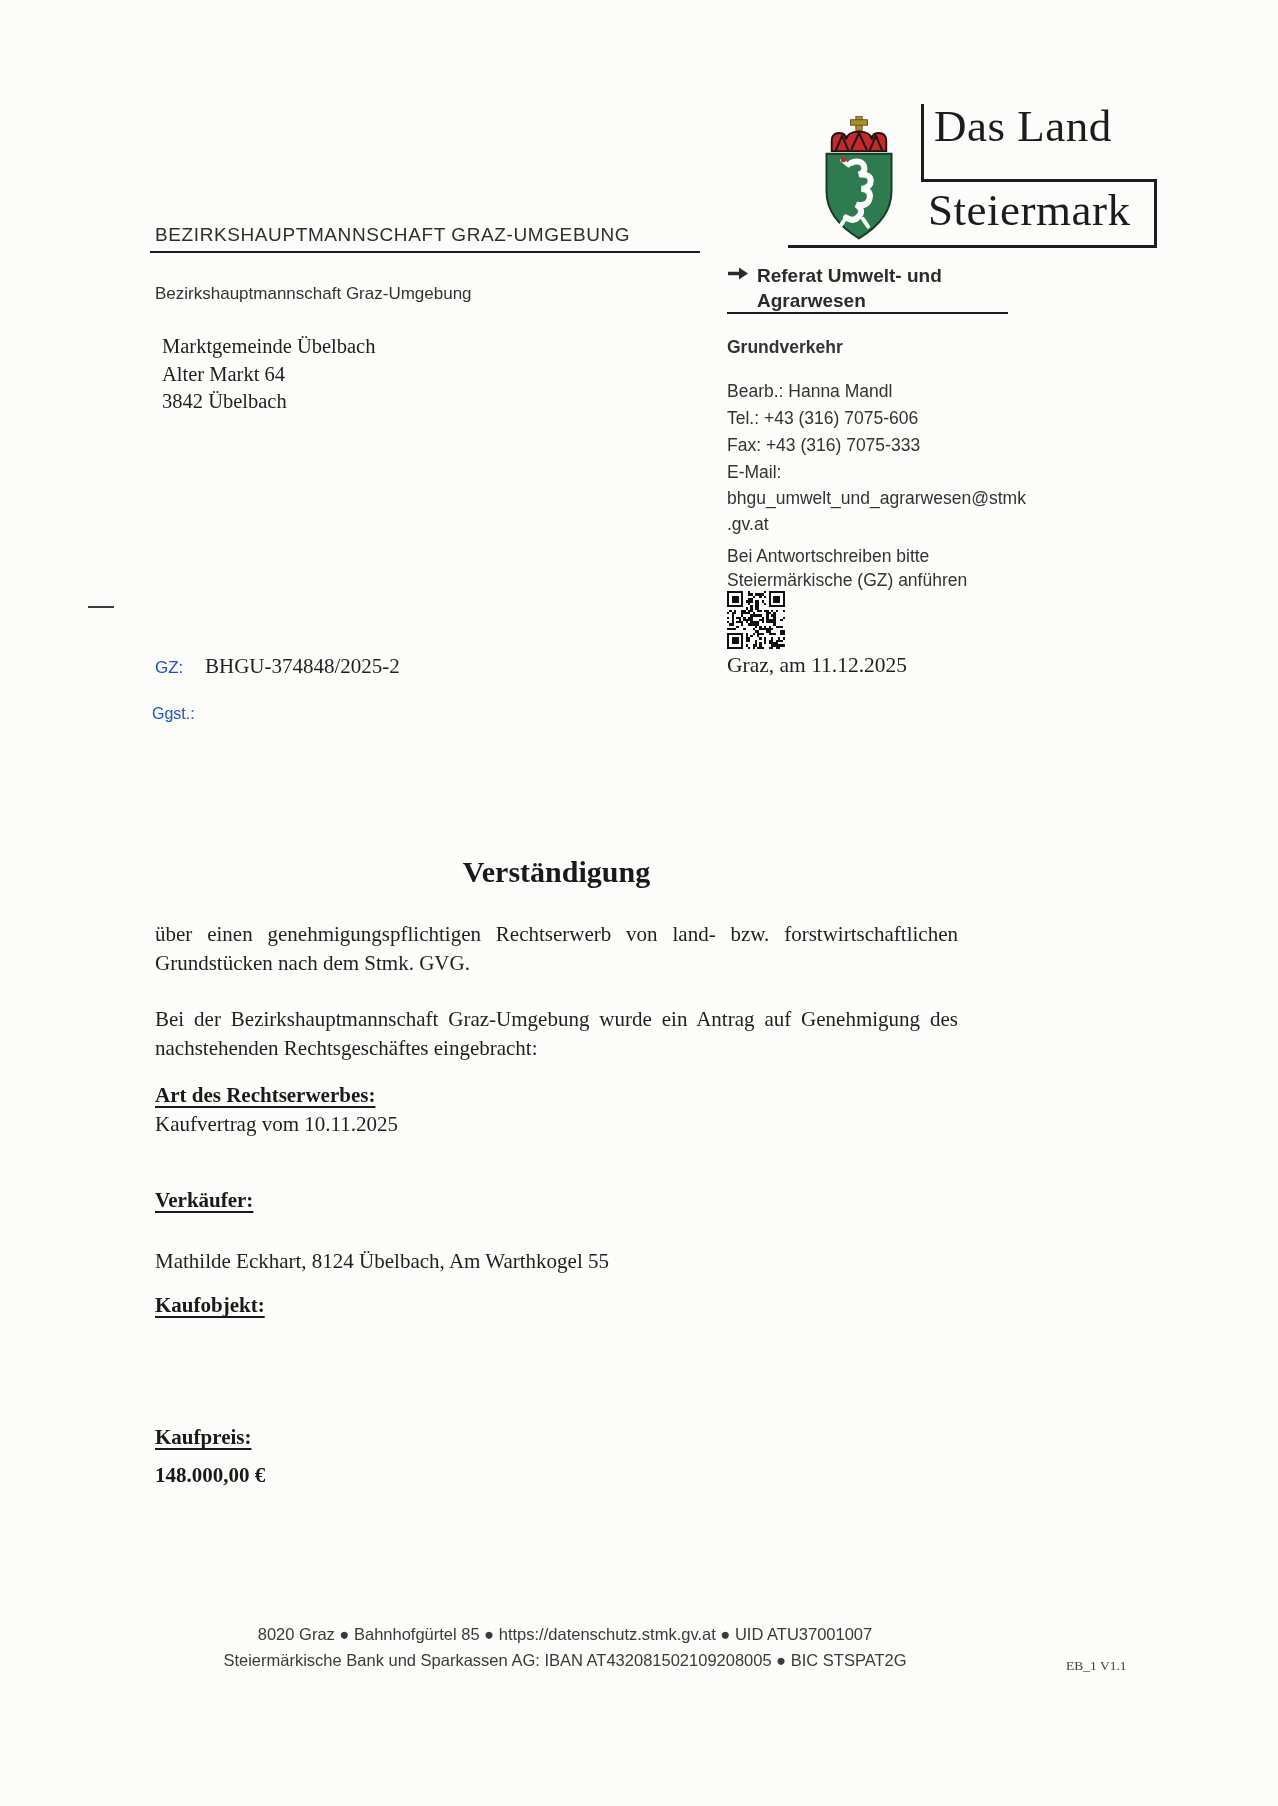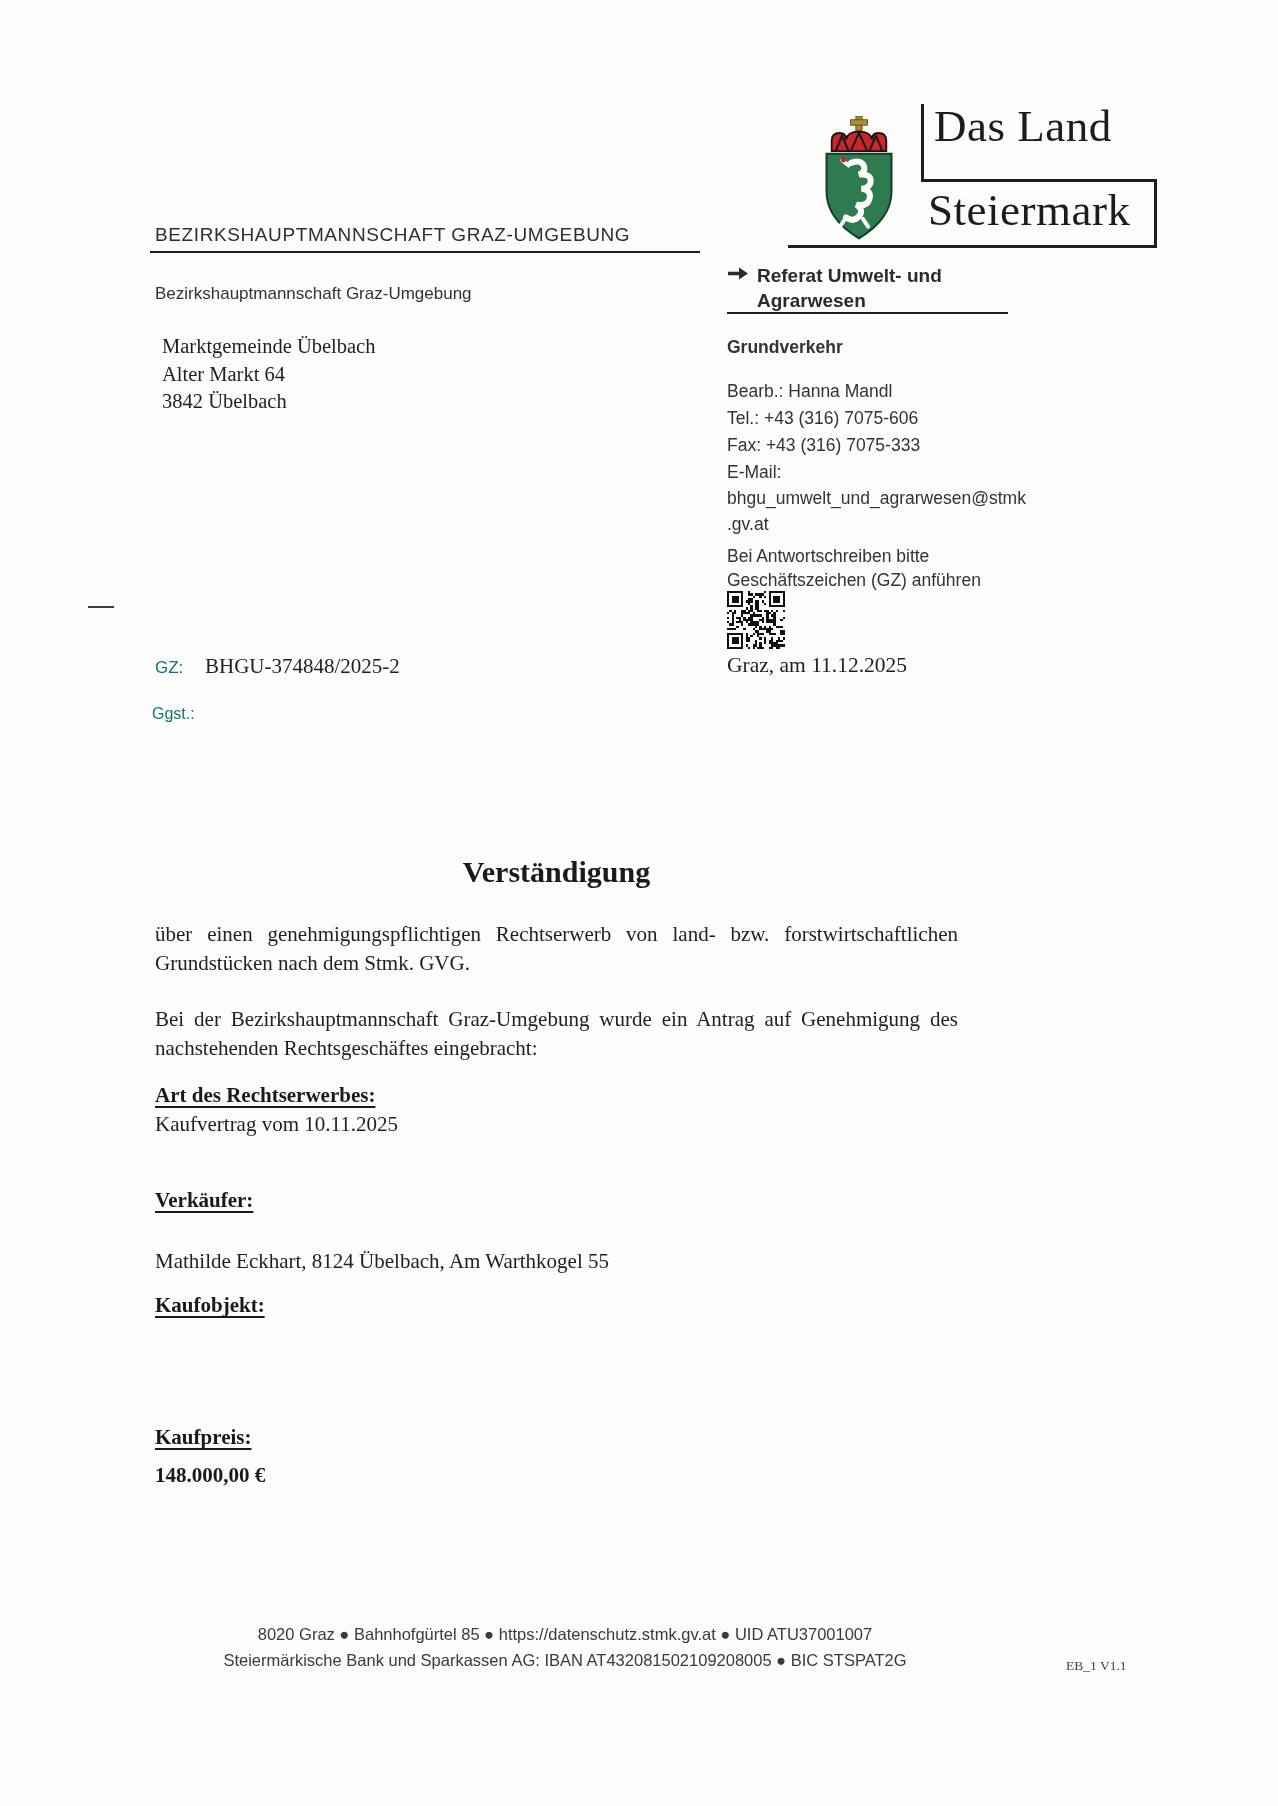--- a/index.html
+++ b/index.html
@@ -17,21 +17,21 @@
   .sender-header{font-size:19px;letter-spacing:.6px;color:#2e2e2e;white-space:nowrap;}
   .sender-small{font-size:17px;color:#333;}
   .addr{font-size:20.5px;line-height:27.5px;color:#1f1f1f;}
 
   .referat{font-size:19px;font-weight:bold;color:#2b2b2b;line-height:25px;}
   .contact{font-size:17.5px;color:#333;line-height:1;white-space:nowrap;}
   .note{font-size:17.5px;color:#333;white-space:nowrap;}
   .date{font-size:21.5px;color:#1f1f1f;}
 
   
-  .label{font-size:17px;color:#0f766e;}
+  .label{font-size:17px;color:#1d4ed8;}
   .val{font-size:21px;color:#1f1f1f;}
   .ggst{font-size:21px;color:#1f1f1f;line-height:28.5px;}
   .doc-title{font-size:30px;font-weight:bold;color:#1a1a1a;text-align:center;}
   .para{font-size:21px;line-height:29px;color:#1f1f1f;text-align:justify;}
   .sec-head{font-size:21px;font-weight:bold;color:#1a1a1a;
     text-decoration:underline;text-decoration-thickness:2px;text-underline-offset:4px;}
   .sec-text{font-size:21px;color:#1f1f1f;}
   .sec-text.bold{font-weight:bold;color:#1a1a1a;}
 
   
@@ -92,21 +92,21 @@
   <span class="abs sans contact" style="left:727px;top:339px;font-weight:bold;">Grundverkehr</span>
 
   <span class="abs sans contact" style="left:727px;top:383px;">Bearb.: Hanna Mandl</span>
   <span class="abs sans contact" style="left:727px;top:410px;">Tel.:  +43 (316) 7075-606</span>
   <span class="abs sans contact" style="left:727px;top:437px;">Fax:  +43 (316) 7075-333</span>
   <span class="abs sans contact" style="left:727px;top:464px;">E-Mail:</span>
   <span class="abs sans contact" style="left:727px;top:490px;">bhgu_umwelt_und_agrarwesen@stmk</span>
   <span class="abs sans contact" style="left:727px;top:516px;">.gv.at</span>
 
   <span class="abs sans note" style="left:727px;top:546px;">Bei Antwortschreiben bitte</span>
-  <span class="abs sans note" style="left:727px;top:570px;">Geschäftszeichen (GZ) anführen</span>
+  <span class="abs sans note" style="left:727px;top:570px;">Steiermärkische (GZ) anführen</span>
 
   <div class="abs qr" style="left:727px;top:591px;">
     <svg id="qr-svg" viewBox="0 0 25 25">
         <rect x="9" y="0" width="1" height="1" fill="#111"></rect>
         <rect x="16" y="0" width="1" height="1" fill="#111"></rect>
         <rect x="9" y="1" width="1" height="1" fill="#111"></rect>
         <rect x="10" y="1" width="1" height="1" fill="#111"></rect>
         <rect x="12" y="1" width="1" height="1" fill="#111"></rect>
         <rect x="13" y="1" width="1" height="1" fill="#111"></rect>
         <rect x="14" y="1" width="1" height="1" fill="#111"></rect>

